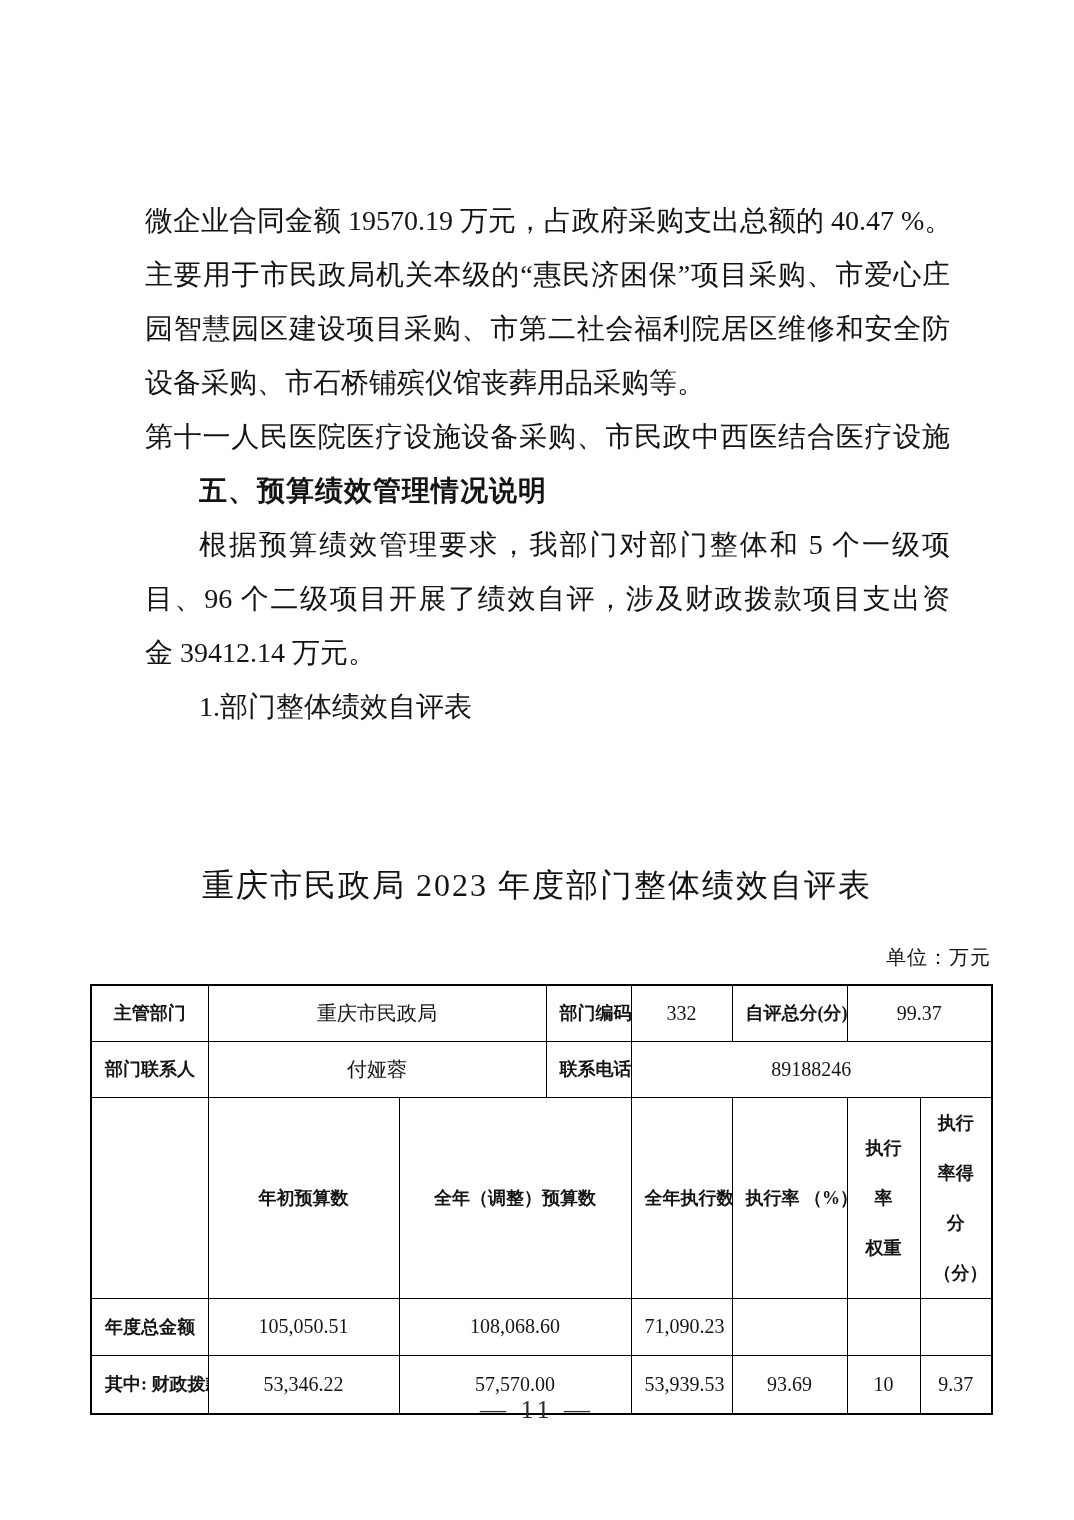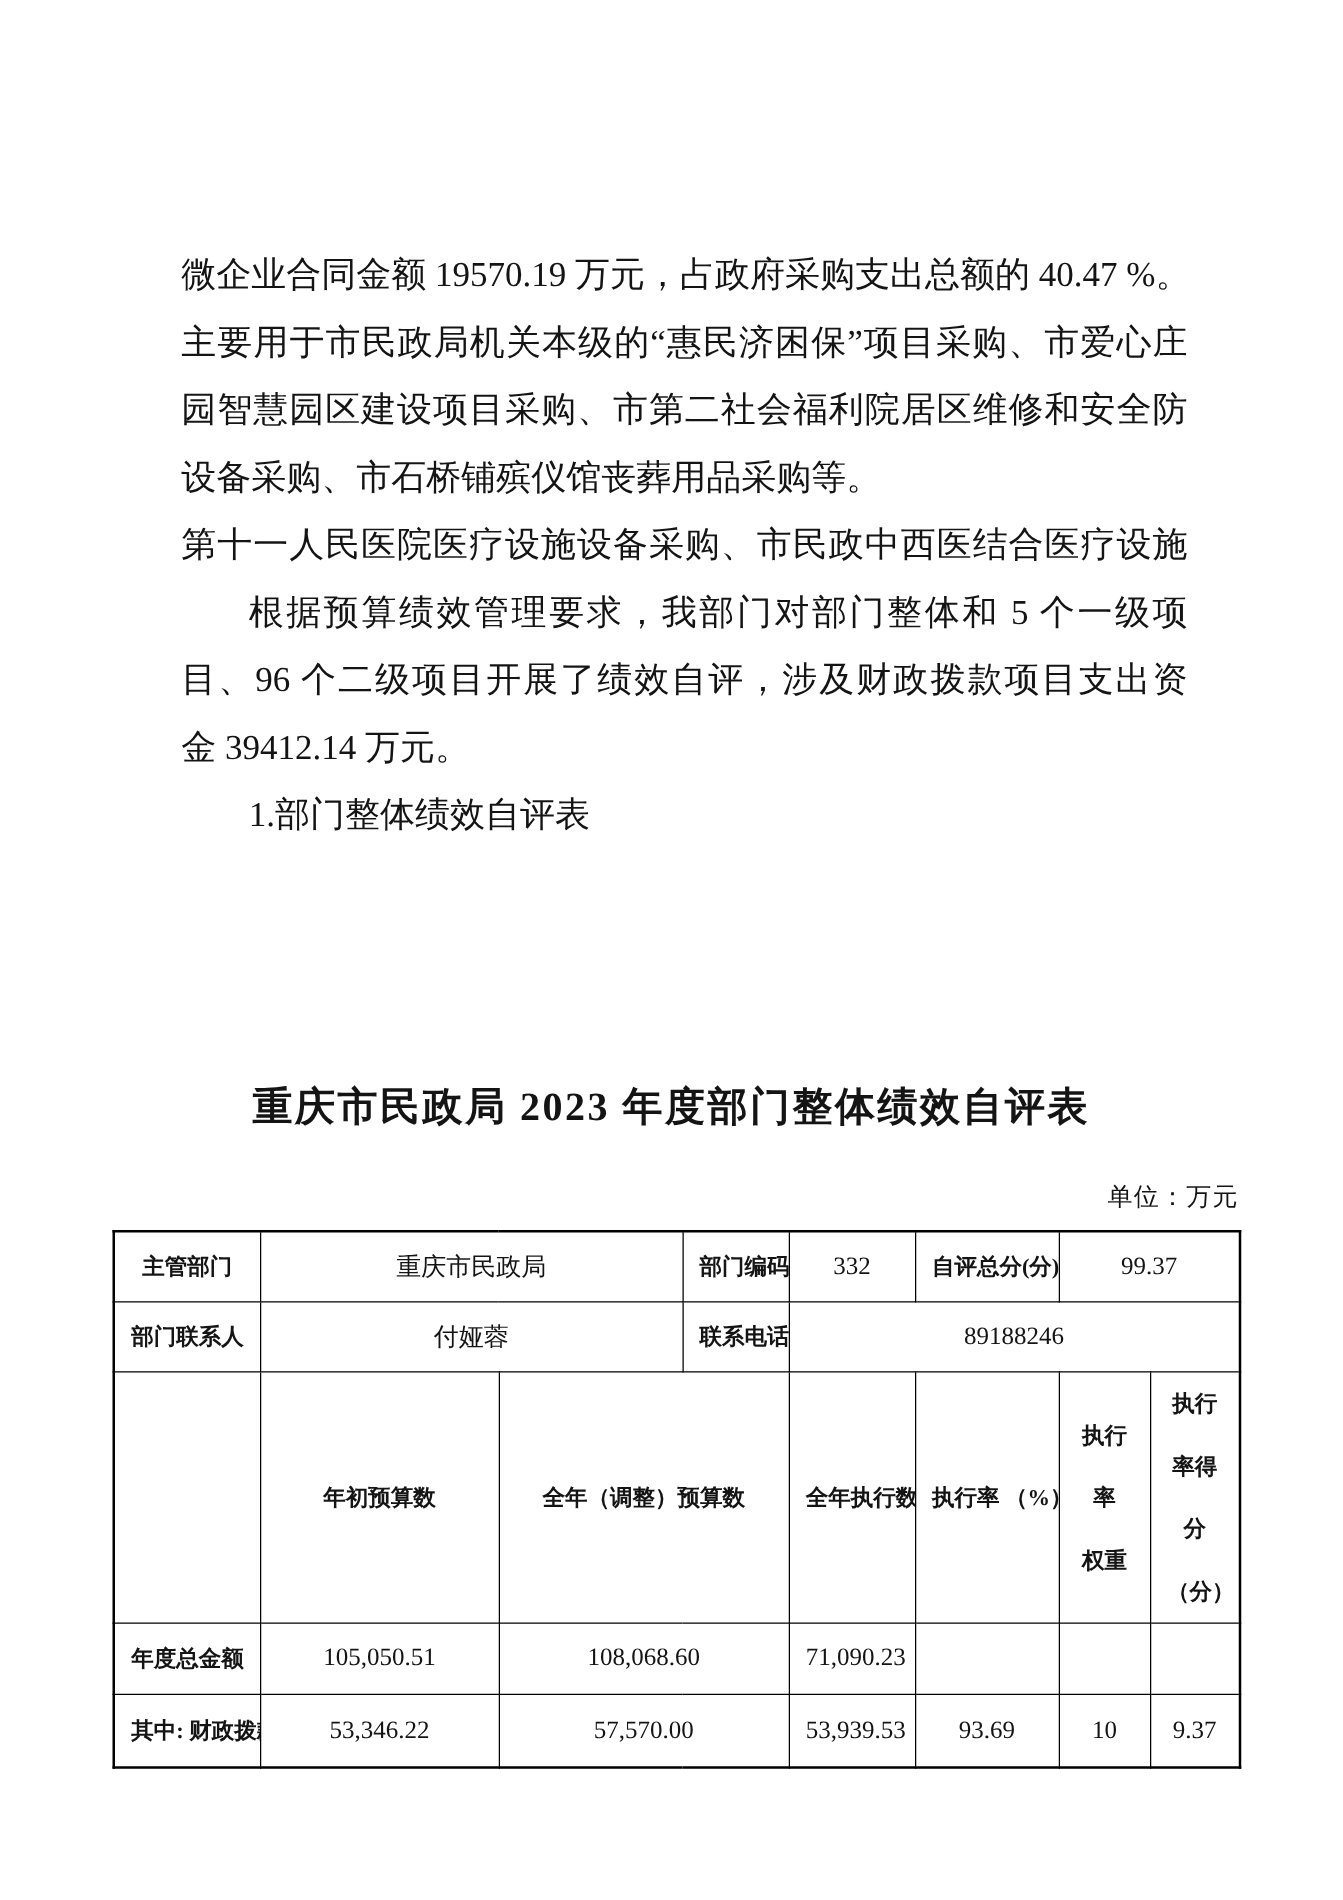--- a/index.html
+++ b/index.html
@@ -52,21 +52,21 @@
     text-indent: 54px;
   }
   
   .tabletitle {
     position: absolute;
     top: 862px;
     left: 0;
     width: 1074px;
     text-align: center;
     font-size: 32px;
-    font-weight: bold;
+    font-weight: normal;
     letter-spacing: 2px;
     line-height: 46px;
   }
   .unitline {
     position: absolute;
     top: 944px;
     left: 90px;
     width: 901px;
     text-align: right;
     font-size: 20px;
@@ -125,20 +125,21 @@
 
 <div class="page">
 
   <div class="bodyblock">
     <div class="pline">微企业合同金额 19570.19 万元，占政府采购支出总额的 40.47 %。</div>
     <div class="pline">主要用于市民政局机关本级的“惠民济困保”项目采购、市爱心庄</div>
     <div class="pline">园智慧园区建设项目采购、市第二社会福利院居区维修和安全防</div>
     <div class="pline end">设备采购、市石桥铺殡仪馆丧葬用品采购等。</div>
     <div class="pline">第十一人民医院医疗设施设备采购、市民政中西医结合医疗设施</div>
 
+    <div class="h-section">五、预算绩效管理情况说明</div>
 
     <div class="pline indent">根据预算绩效管理要求，我部门对部门整体和 5 个一级项</div>
     <div class="pline">目、96 个二级项目开展了绩效自评，涉及财政拨款项目支出资</div>
     <div class="pline end">金 39412.14 万元。</div>
 
     <div class="list-line">1.部门整体绩效自评表</div>
   </div>
 
   <div class="tabletitle">重庆市民政局 2023 年度部门整体绩效自评表</div>
   <div class="unitline">单位：万元</div>
@@ -194,14 +195,15 @@
         <td class="val">53,346.22</td>
         <td class="val" colspan="2">57,570.00</td>
         <td class="val">53,939.53</td>
         <td class="val">93.69</td>
         <td class="val">10</td>
         <td class="val">9.37</td>
       </tr>
     </tbody>
   </table>
 
+  <div class="footer">— 11 —</div>
 
 </div>
 
 </body></html>

